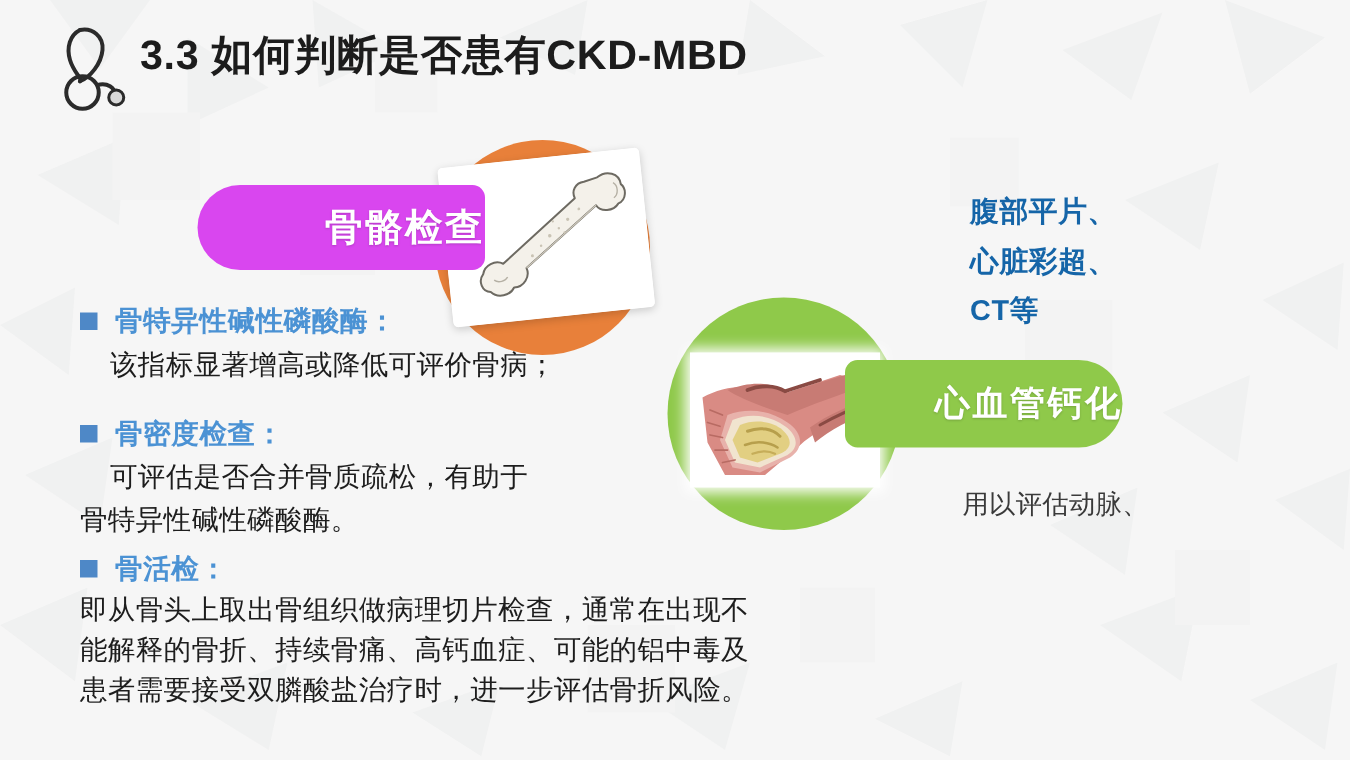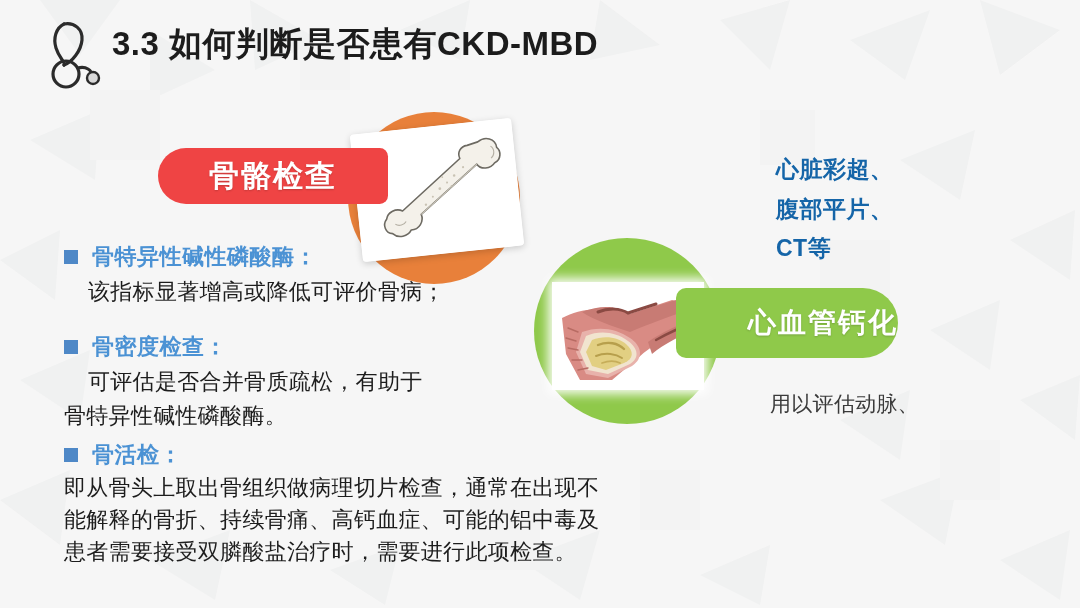--- a/index.html
+++ b/index.html
@@ -40,24 +40,24 @@
   }
 
   
   #orange-circle {
     position:absolute; left:348px; top:112px;
     width:172px; height:172px; border-radius:50%;
     background:#e8803a;
   }
   #orange-badge {
     position:absolute; left:158px; top:148px;
-    width:230px; height:56px;
-    background:#ef4444;
+    width:230px; height:68px;
+    background:#d946ef;
     border-radius:34px 10px 10px 34px;
-    display:flex; align-items:center; justify-content:center;
+    display:flex; align-items:center; justify-content:flex-end;
   }
   #orange-badge .badge-label {
     color:#fff; font-size:30px; font-weight:bold; letter-spacing:2px;
     text-shadow:0 1px 2px rgba(0,0,0,.18);
   }
   #bone-card {
     position:absolute; left:356px; top:126px;
     width:162px; height:128px;
     background:#fff;
     transform:rotate(-6deg);
@@ -277,27 +277,27 @@
       <div class="body-line">骨特异性碱性磷酸酶。</div>
     </div>
 
     <div id="blk3">
       <div class="bullet-row">
         <span class="bullet-sq"></span>
         <span class="bullet-head">骨活检：</span>
       </div>
       <div class="body-line">即从骨头上取出骨组织做病理切片检查，通常在出现不</div>
       <div class="body-line">能解释的骨折、持续骨痛、高钙血症、可能的铝中毒及</div>
-      <div class="body-line">患者需要接受双膦酸盐治疗时，需要进行此项检查。</div>
+      <div class="body-line">患者需要接受双膦酸盐治疗时，进一步评估骨折风险。</div>
     </div>
   </div>
 
   <div id="right-blue">
+    <div>腹部平片、</div>
     <div>心脏彩超、</div>
-    <div>腹部平片、</div>
     <div>CT等</div>
   </div>
 
   <div id="right-gray">
     <div>用以评估动脉、</div>
   </div>
 
 </div>
 
 </body></html>

